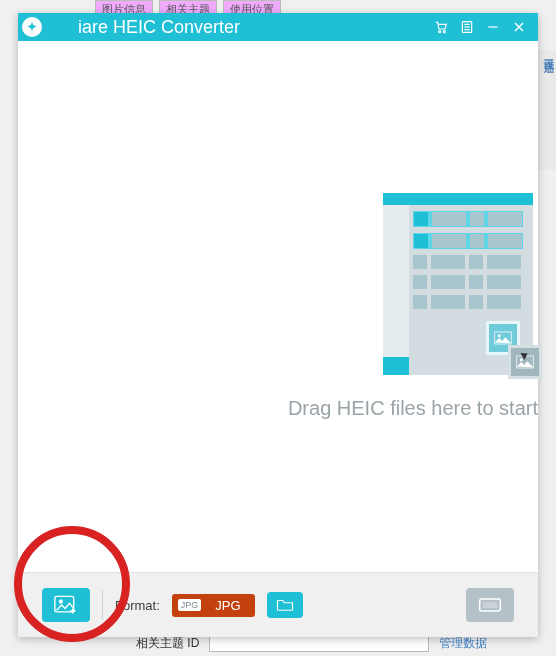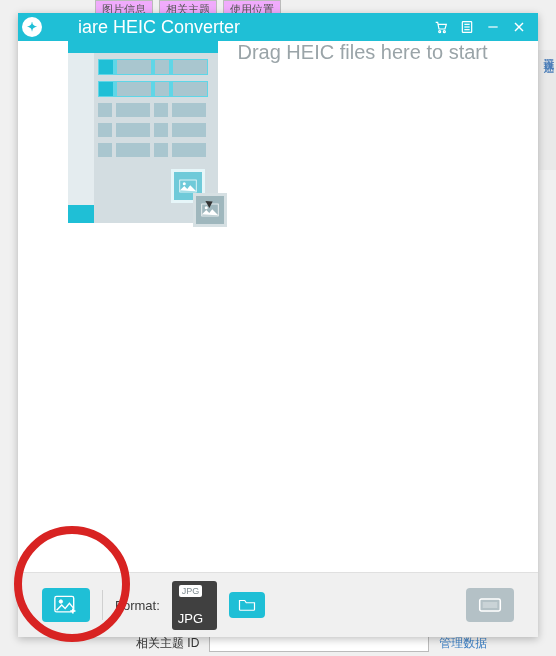--- a/index.html
+++ b/index.html
@@ -56,22 +56,22 @@
   .title-fill { flex: 1; }
   .title-icon {
     width: 26px; height: 28px; display: flex; align-items: center; justify-content: center;
     color: #fff; cursor: pointer;
   }
   .title-icon svg { width: 16px; height: 16px; stroke: #fff; fill: none; stroke-width: 1.8; }
   .title-icon.close svg { stroke-width: 2; }
 
   .dropzone {
     flex: 1;
-    display: flex; flex-direction: row;
-    align-items: flex-start; justify-content: center;
+    display: flex; flex-direction: column;
+    align-items: flex-end; justify-content: center;
     gap: 14px;
     position: relative;
   }
   .illus {
     width: 155px; height: 190px; position: relative;
   }
   .illus-window {
     position: absolute; left: 0; top: 0; width: 150px; height: 182px;
     background: #d3dde1;
   }
@@ -114,22 +114,22 @@
     display:flex; align-items:center; justify-content:center;
     cursor:pointer;
   }
   .btn-square.teal { background:#1fbfd6; }
   .btn-square.grey { background:#b4c1c6; }
   .btn-square svg { width:24px; height:20px; fill:#fff; stroke:#fff; }
   .divider { width:1px; height:30px; background:#d0d0d0; }
   .fmt-label { font-size:13px; color:#3a3a3a; }
   .fmt-chip {
     display:flex; align-items:center; gap:14px;
-    background:#404040; border-radius:3px; padding:4px 14px 4px 6px;
-    color:#fff; font-size:13px;flex-direction:column;
+    background:#c2410c; border-radius:3px; padding:4px 14px 4px 6px;
+    color:#fff; font-size:13px;
   }
   .fmt-badge { background:#fff; color:#7d8a8f; font-size:9px; padding:1px 3px; border-radius:2px;}
   .folder-btn {
     width:36px; height:26px; background:#1fbfd6; border-radius:4px;
     display:flex; align-items:center; justify-content:center; cursor:pointer;
   }
   .folder-btn svg { width:18px; height:14px; stroke:#fff; fill:none; stroke-width:1.6; }
   .bottom-fill { flex:1; }
 
   .red-circle {

